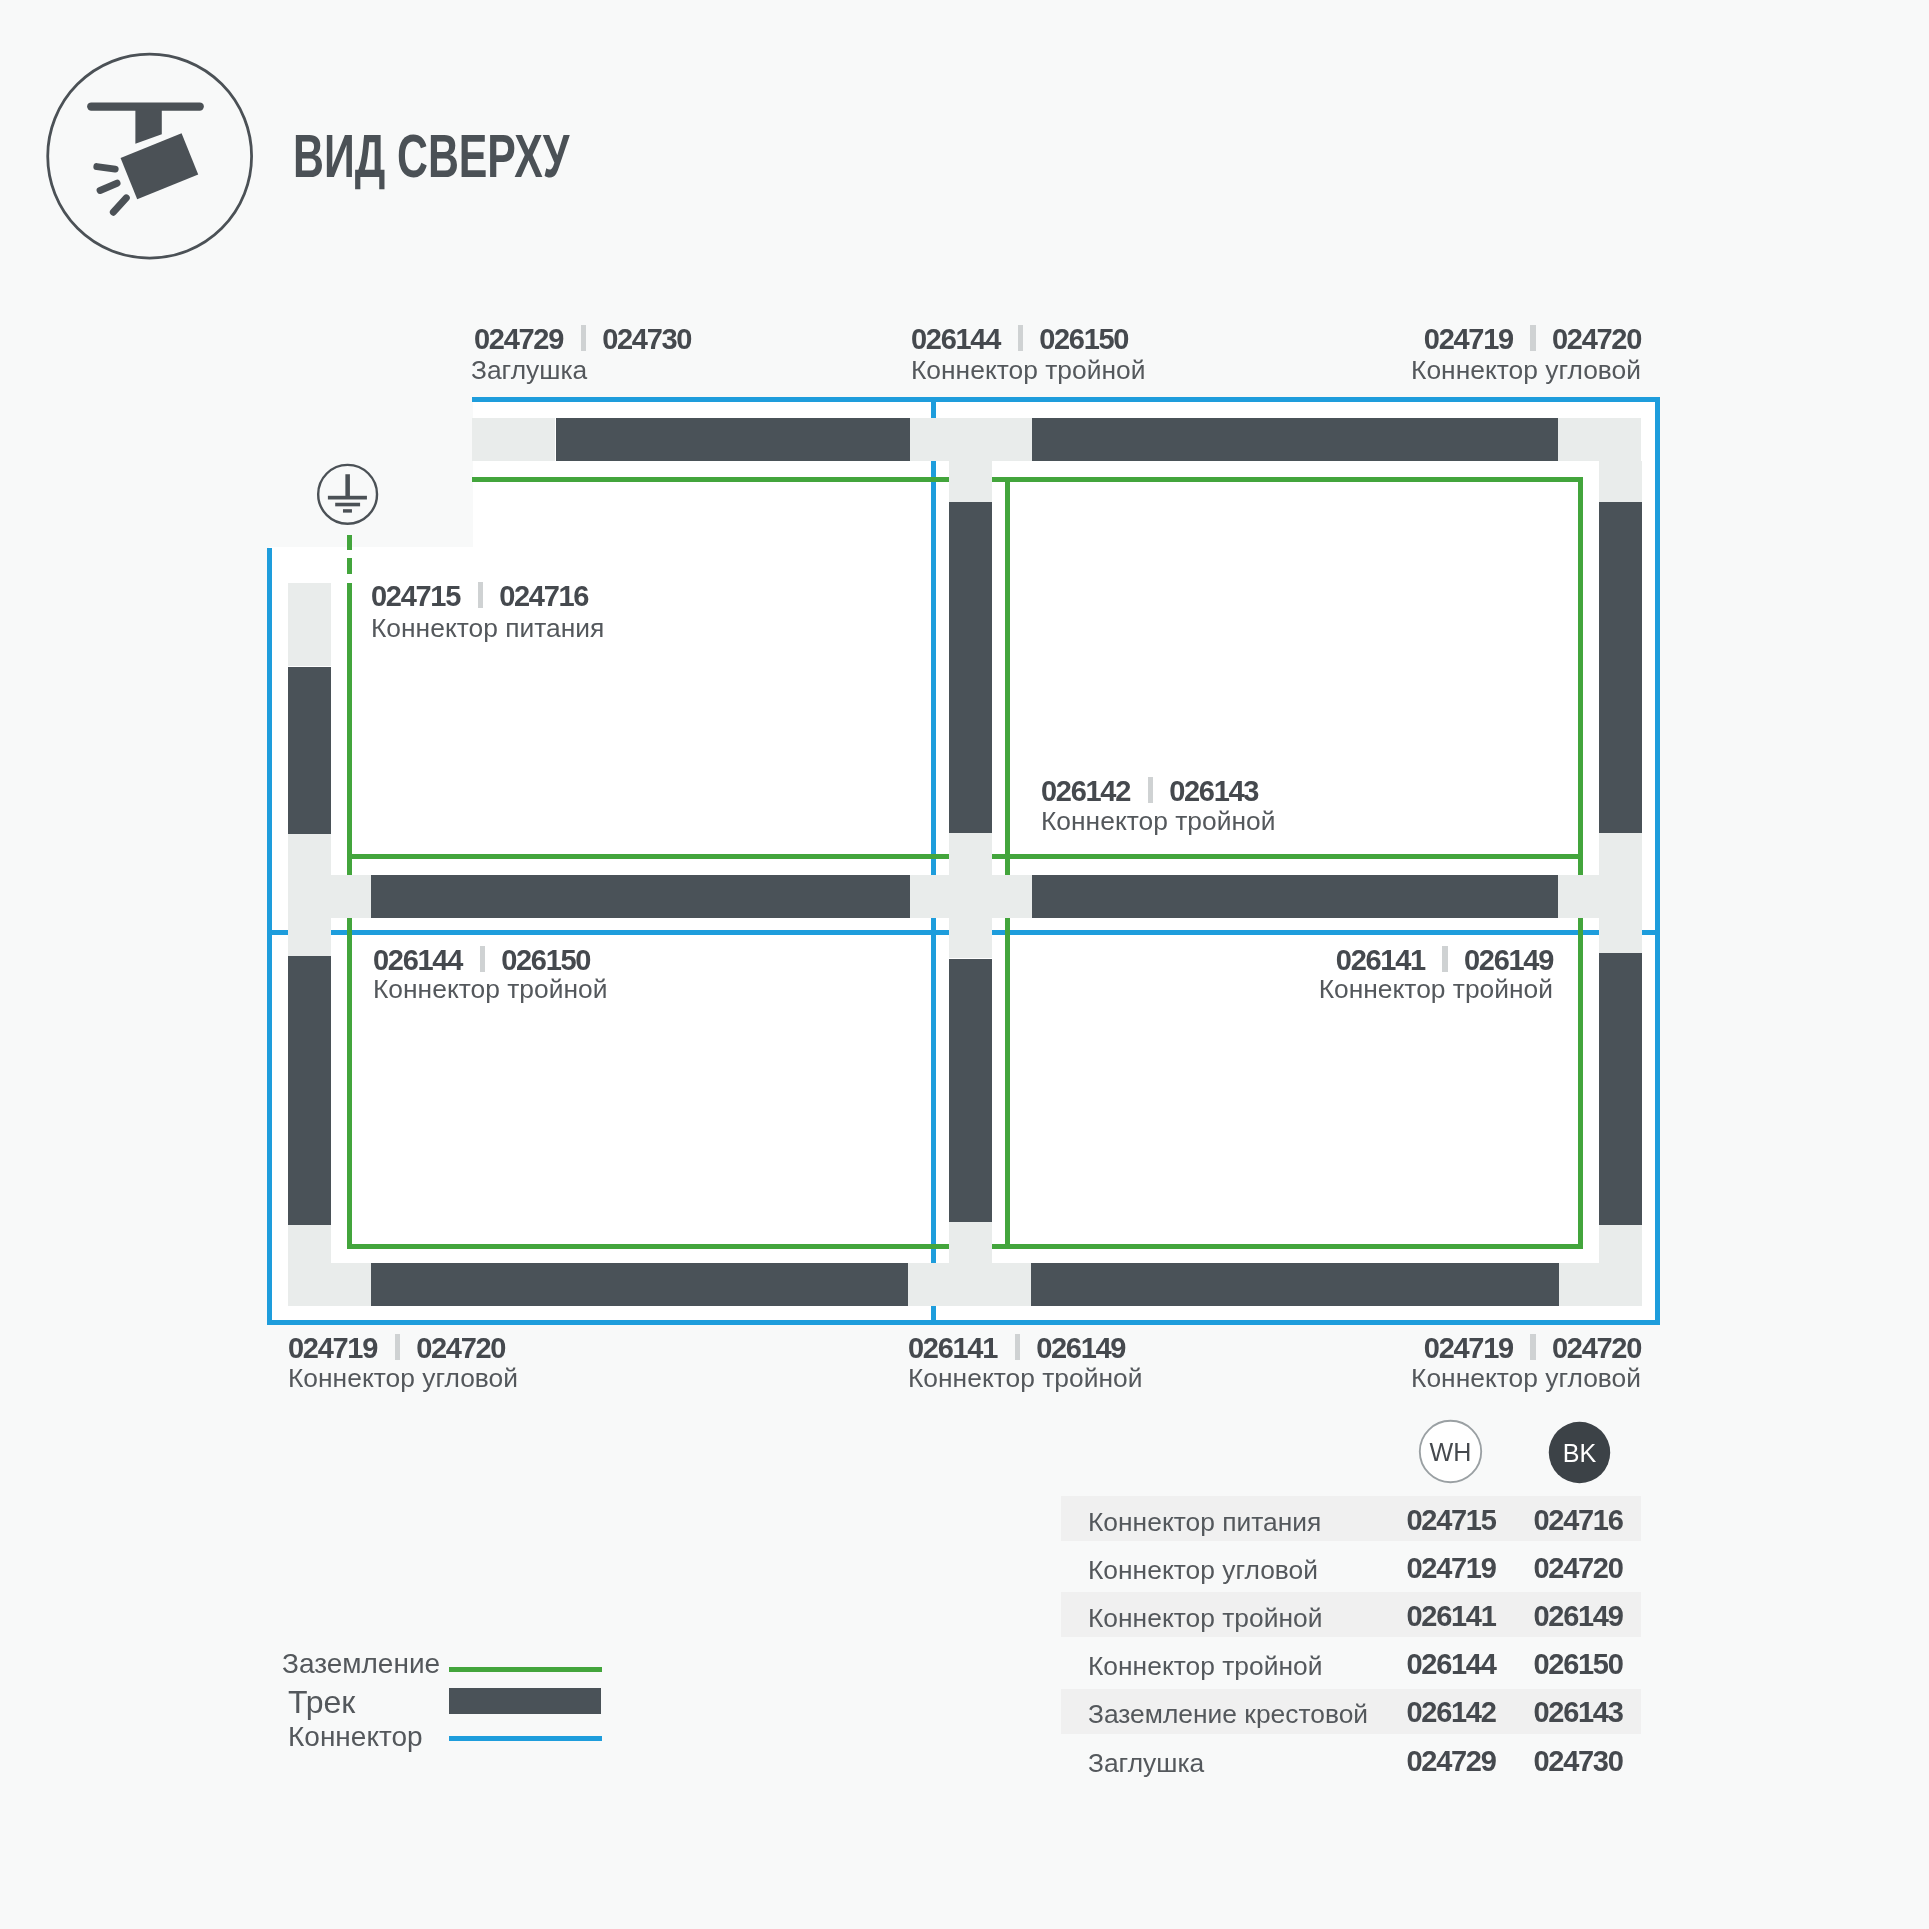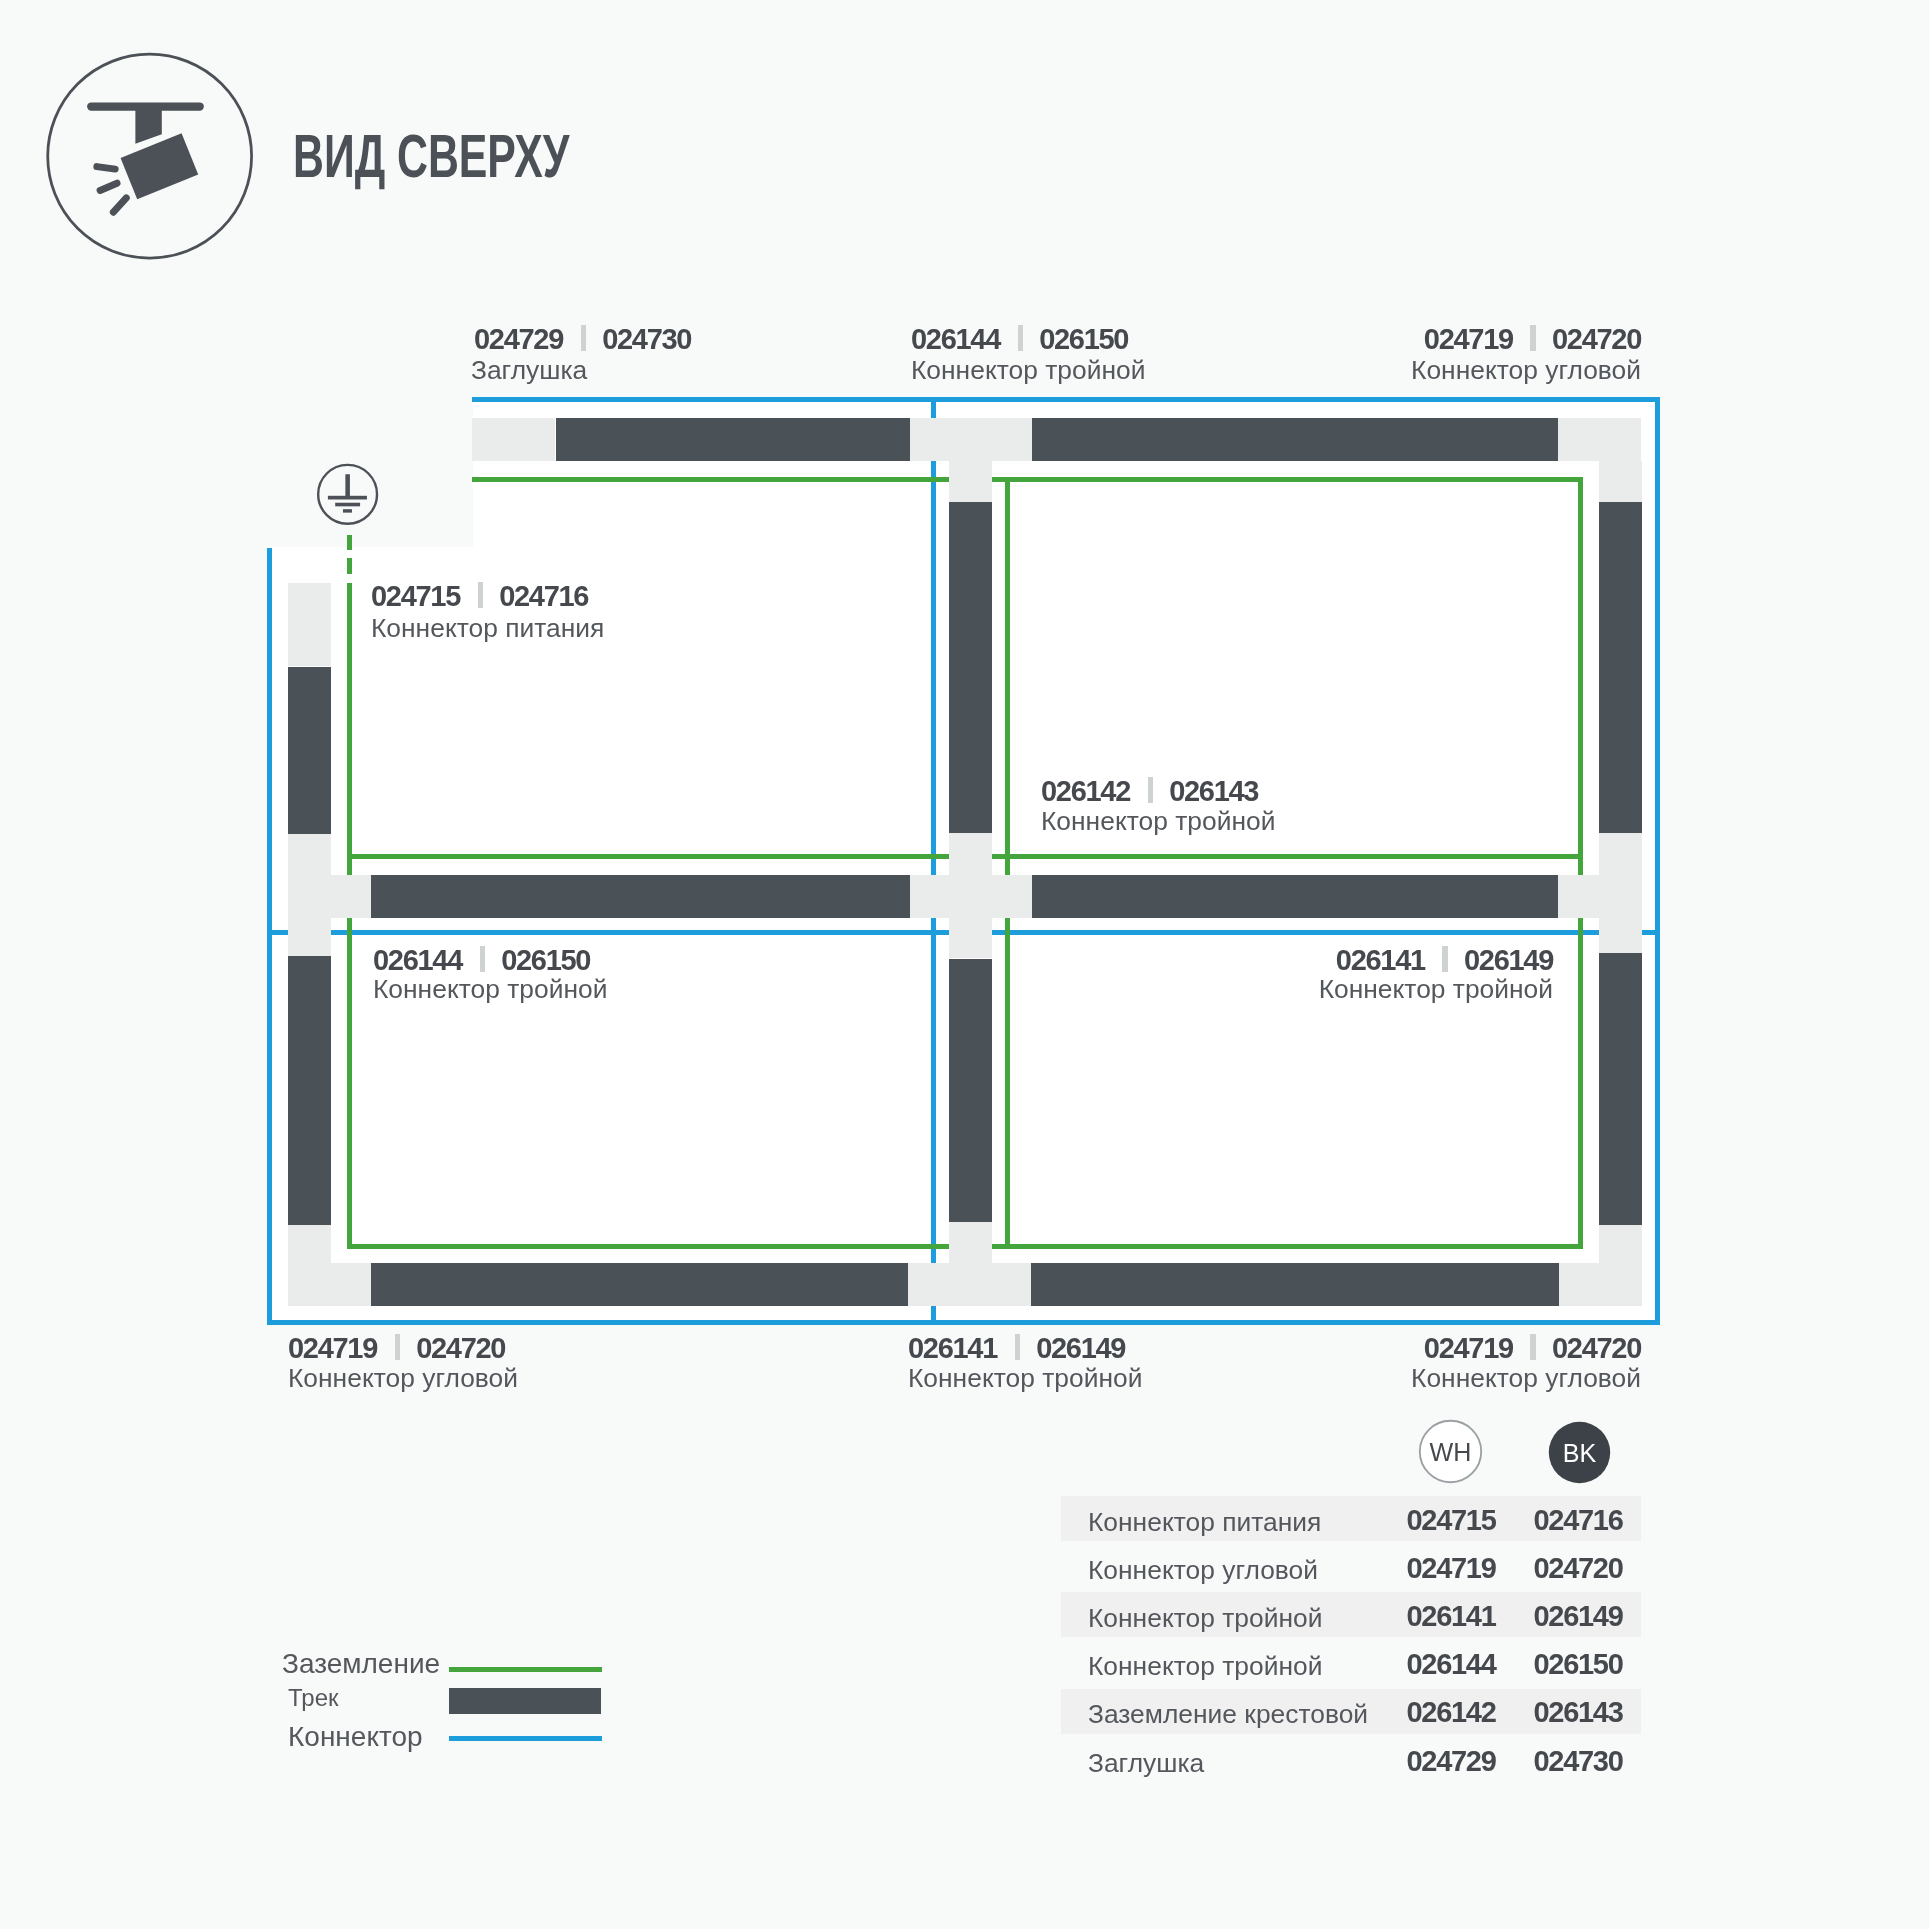--- a/index.html
+++ b/index.html
@@ -152,21 +152,21 @@
 
 <div class="lbl num" style="left:908px;top:1334px">026141<span class="sep"></span>026149</div>
 <div class="lbl desc" style="left:908px;top:1365px">Коннектор тройной</div>
 
 <div class="lbl num rt" style="right:288px;top:1334px">024719<span class="sep"></span>024720</div>
 <div class="lbl desc rt" style="right:288px;top:1365px">Коннектор угловой</div>
 
 <div class="lbl desc" style="left:282px;top:1650px;font-size:28px">Заземление</div>
 <div class="green" style="left:449px;top:1667px;width:153px;height:5.1px"></div>
 
-<div class="lbl desc" style="left:288px;top:1686px;font-size:24px">Трек</div>
+<div class="lbl desc" style="left:288px;top:1686px;font-size:32px">Трек</div>
 <div class="dark" style="left:449px;top:1688px;width:152px;height:26.4px"></div>
 
 <div class="lbl desc" style="left:288px;top:1723px;font-size:28px">Коннектор</div>
 <div class="blue" style="left:449px;top:1736px;width:153px;height:5.1px"></div>
 
 <svg class="abs" style="left:1417px;top:1418px" width="67" height="67" viewBox="0 0 72 72">
   <circle cx="36" cy="36" r="33" fill="#ffffff" stroke="#9aa0a3" stroke-width="2"></circle>
   <text x="36" y="46" text-anchor="middle" font-family="Liberation Sans" font-size="27" fill="#45494e">WH</text>
 </svg>
 

